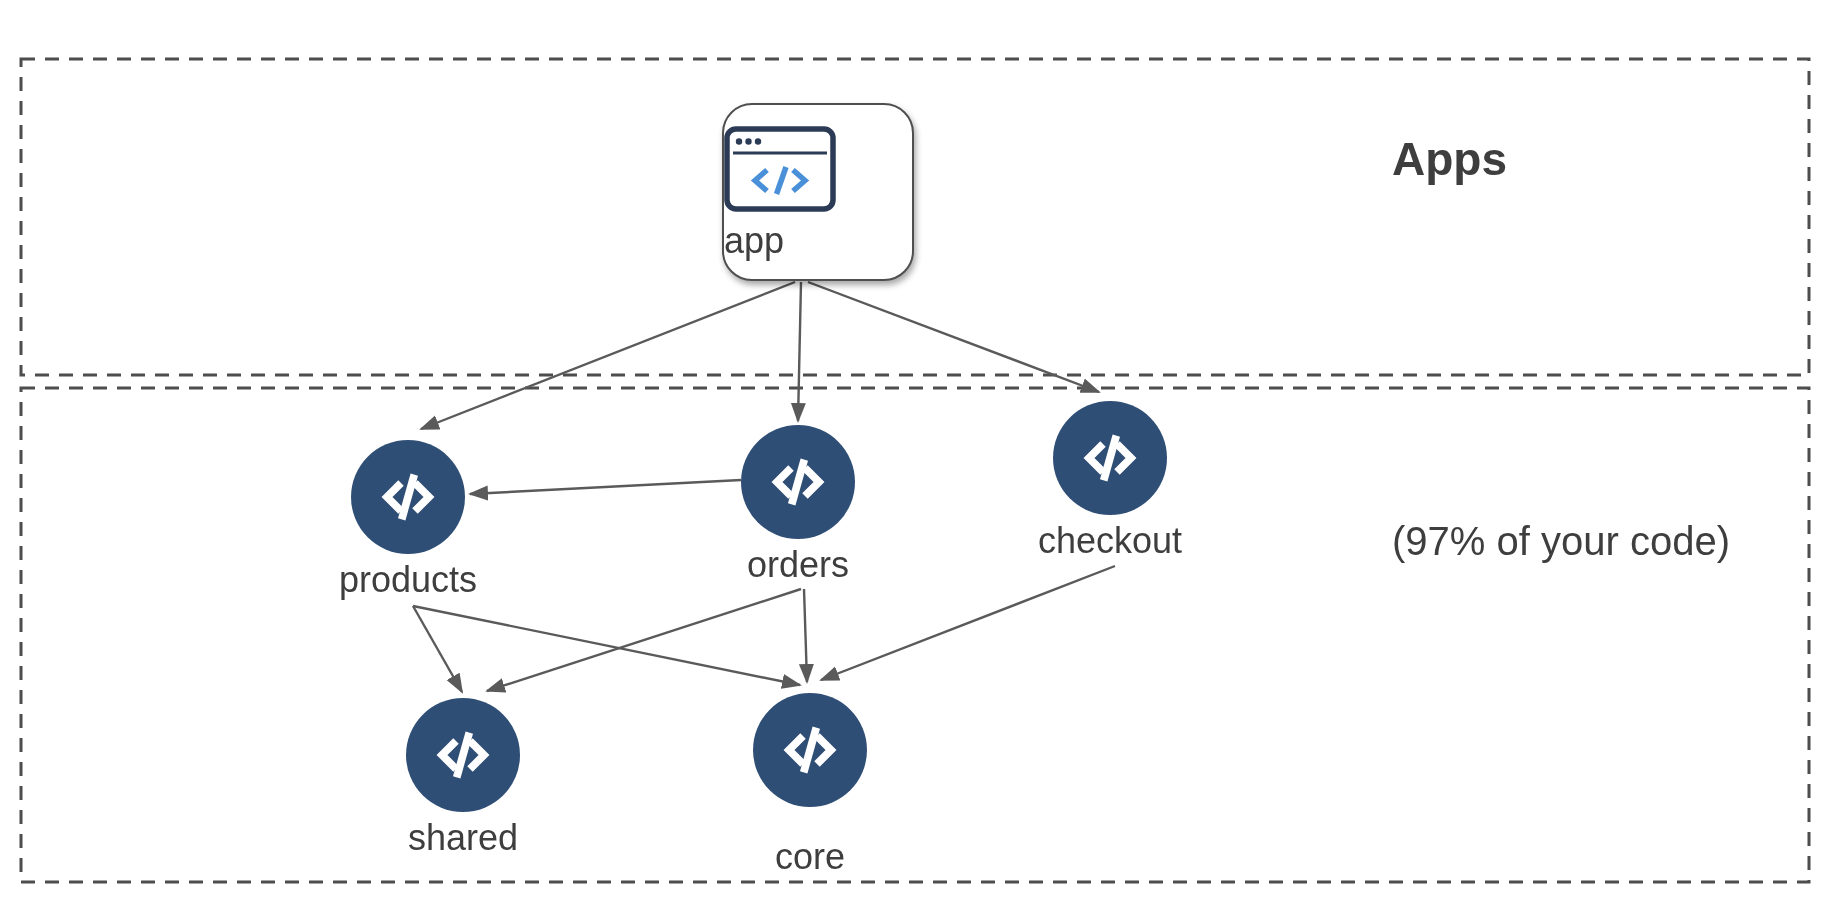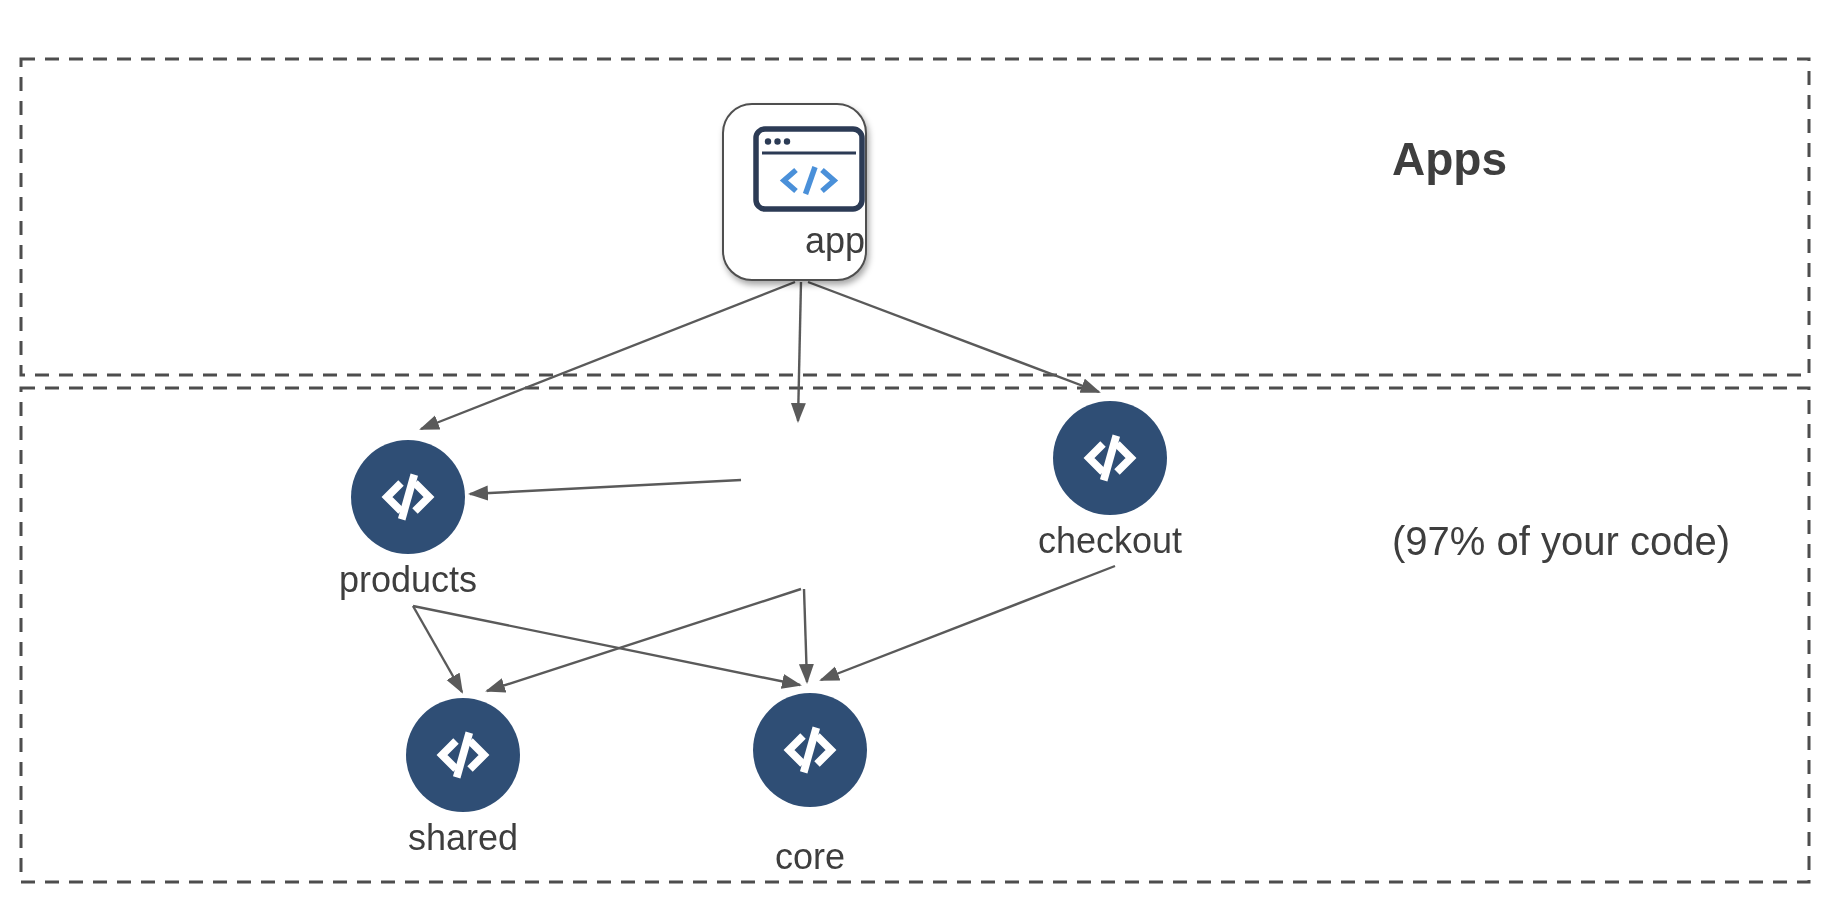--- a/index.html
+++ b/index.html
@@ -50,28 +50,28 @@
   .section-subtitle {
     font-size: 40px;
     font-weight: 400;
     line-height: 52px;
   }
 
   
   .app-node {
     position: absolute;
     left: 722px; top: 103px;
-    width: 145px; height: 178px;
+    width: 192px; height: 178px;
     background: #ffffff;
     border: 2.5px solid var(--app-node-border);
     border-radius: 30px;
     box-shadow: 2px 4px 6px rgba(0,0,0,0.35);
     display: flex;
     flex-direction: column;
-    align-items: flex-end;
+    align-items: flex-start;
     padding-top: 21px;
   }
   .app-node .node-label { margin-top: 8px; }
 
   
   .lib-node {
     position: absolute;
     width: 170px;
     display: flex;
     flex-direction: column;
@@ -152,20 +152,30 @@
     <div class="lib-circle">
       <svg width="70" height="70" viewBox="0 0 100 100" xmlns="http://www.w3.org/2000/svg">
         <polyline class="code-glyph" points="40,30 20,50 40,70"></polyline>
         <polyline class="code-glyph" points="60,30 80,50 60,70"></polyline>
         <line class="code-glyph" x1="59" y1="18" x2="41" y2="82"></line>
       </svg>
     </div>
     <div class="node-label">products</div>
   </div>
 
+  <div class="lib-node pos-orders">
+    <div class="lib-circle">
+      <svg width="70" height="70" viewBox="0 0 100 100" xmlns="http://www.w3.org/2000/svg">
+        <polyline class="code-glyph" points="40,30 20,50 40,70"></polyline>
+        <polyline class="code-glyph" points="60,30 80,50 60,70"></polyline>
+        <line class="code-glyph" x1="59" y1="18" x2="41" y2="82"></line>
+      </svg>
+    </div>
+    <div class="node-label">orders</div>
+  </div>
 
   <div class="lib-node pos-checkout">
     <div class="lib-circle">
       <svg width="70" height="70" viewBox="0 0 100 100" xmlns="http://www.w3.org/2000/svg">
         <polyline class="code-glyph" points="40,30 20,50 40,70"></polyline>
         <polyline class="code-glyph" points="60,30 80,50 60,70"></polyline>
         <line class="code-glyph" x1="59" y1="18" x2="41" y2="82"></line>
       </svg>
     </div>
     <div class="node-label">checkout</div>

